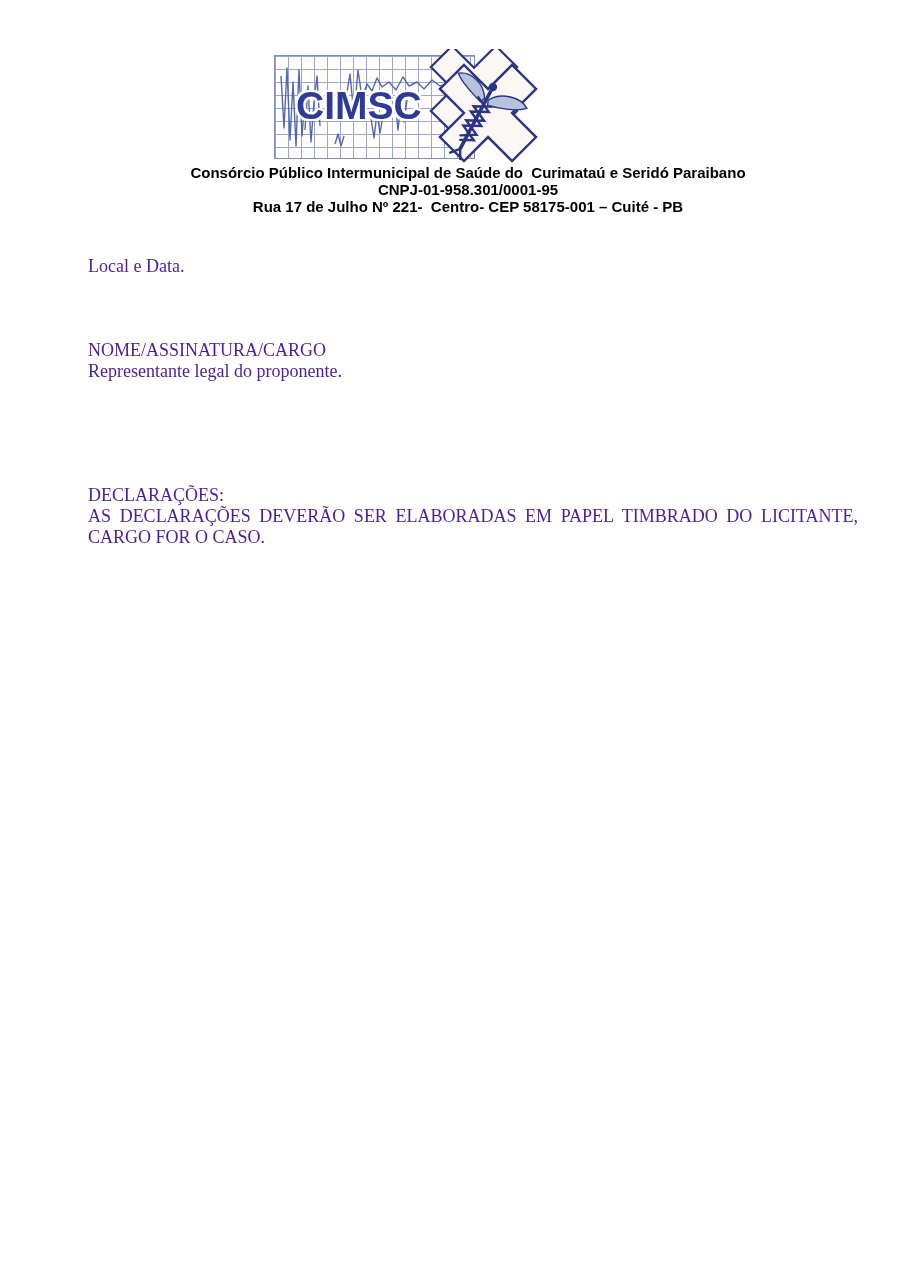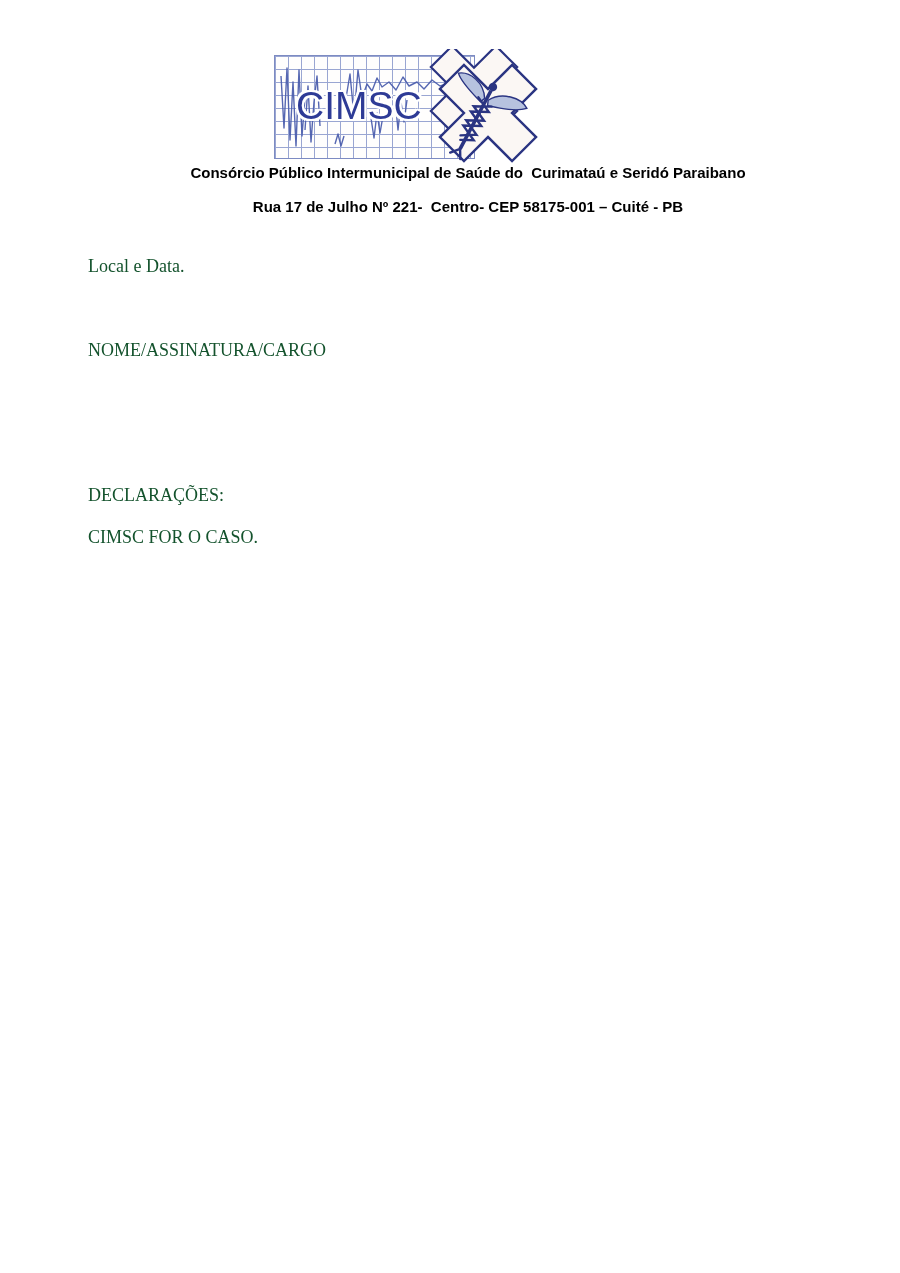--- a/index.html
+++ b/index.html
@@ -8,34 +8,34 @@
 
   
   .logo{position:absolute;left:274px;top:55px;width:274px;height:108px;}
   .grid-box{position:absolute;left:0;top:0;width:199px;height:102px;
     border:1px solid #7d8bc2;background-color:#fffefd;
     background-image:
       repeating-linear-gradient(to right,#9aa6d2 0px,#9aa6d2 1px,transparent 1px,transparent 13px),
       repeating-linear-gradient(to bottom,#9aa6d2 0px,#9aa6d2 1px,transparent 1px,transparent 13px);}
   .ecg-svg{position:absolute;left:0;top:0;width:199px;height:102px;}
   .logo-acronym{position:absolute;left:21px;top:30px;width:160px;
-    font-family:"Liberation Sans",sans-serif;font-weight:normal;font-size:39px;line-height:1;
+    font-family:"Liberation Sans",sans-serif;font-weight:bold;font-size:39px;line-height:1;
     letter-spacing:0px;color:#2e3b96;
     text-shadow:-2px -2px 0 #fff,2px -2px 0 #fff,-2px 2px 0 #fff,2px 2px 0 #fff,0 2px 0 #fff,0 -2px 0 #fff;}
   .cross-svg{position:absolute;left:144px;top:-6px;width:130px;height:116px;}
 
   
   .ht{position:absolute;left:52px;width:832px;text-align:center;
     font-family:"Liberation Sans",sans-serif;font-weight:bold;font-size:15px;line-height:17px;
     color:#000;white-space:pre-wrap;}
   .ht a,.email-link{color:#0000ff;text-decoration:underline;cursor:pointer;}
 
   
   .bl{position:absolute;left:88px;font-family:"Liberation Serif",serif;font-size:18px;
-    line-height:21px;color:#14532d;white-space:pre-wrap;}
+    line-height:21px;color:#4c1d95;white-space:pre-wrap;}
   .obs-just{width:770px;text-align:justify;text-align-last:justify;white-space:normal;}
 </style>
 </head>
 <body>
 
 <div class="page">
 
   <div class="logo">
     <div class="grid-box">
       <svg class="ecg-svg" viewBox="0 0 199 102">
@@ -63,22 +63,25 @@
         <line x1="0" y1="-30" x2="0" y2="36" stroke="#2a3482" stroke-width="3.6"></line>
         <circle cx="0" cy="-34" r="4.2" fill="#2a3482"></circle>
         <path d="M-8,-18 Q0,-14 8,-10 Q0,-6 -8,-2 Q0,2 8,6 Q0,10 -8,14 Q0,18 8,22 Q2,25 -4,28" fill="none" stroke="#2a3482" stroke-width="2.4" stroke-linecap="round"></path>
         <path d="M8,-16 Q0,-12 -8,-8 Q0,-4 8,0 Q0,4 -8,8 Q0,12 8,16 Q0,20 -6,24" fill="none" stroke="#2a3482" stroke-width="2.4" stroke-linecap="round"></path>
         <path d="M0,36 L-7,44 M0,36 L5,45" fill="none" stroke="#2a3482" stroke-width="2.4" stroke-linecap="round"></path>
       </g>
     </svg>
   </div>
 
   <div class="ht" style="top:164px">Consórcio Público Intermunicipal de Saúde do  Curimataú e Seridó Paraibano</div>
+  <div class="ht" style="top:181px">CNPJ-01-958.301/0001-95</div>
   <div class="ht" style="top:198px">Rua 17 de Julho Nº 221-  Centro- CEP 58175-001 – Cuité - PB</div>
 
   <div class="bl" style="top:256px">Local e Data.</div>
 
   <div class="bl" style="top:340px">NOME/ASSINATURA/CARGO</div>
+  <div class="bl" style="top:361px">Representante legal do proponente.</div>
 
   <div class="bl" style="top:485px">DECLARAÇÕES:</div>
-  <div class="bl" style="top:527px">CIMSC FOR O CASO.</div>
+  <div class="bl obs-just" style="top:506px">AS DECLARAÇÕES DEVERÃO SER ELABORADAS EM PAPEL TIMBRADO DO LICITANTE,</div>
+  <div class="bl" style="top:527px">CARGO FOR O CASO.</div>
 
 </div>
 
 </body></html>

